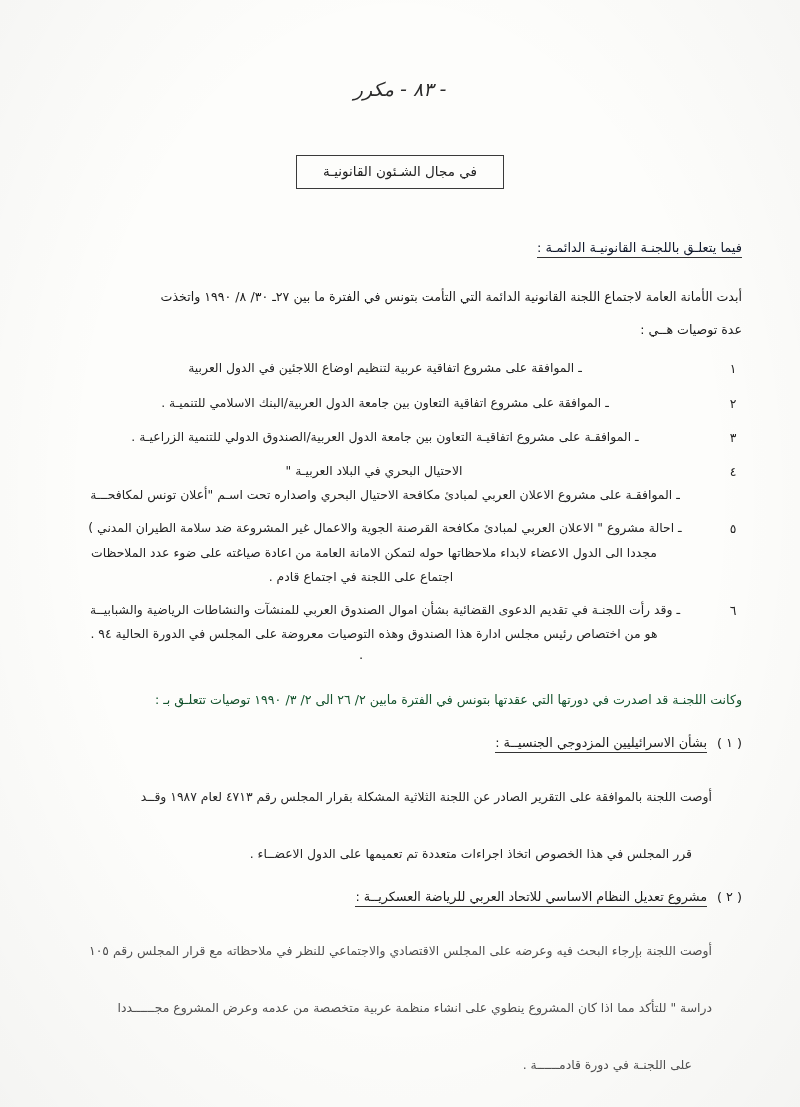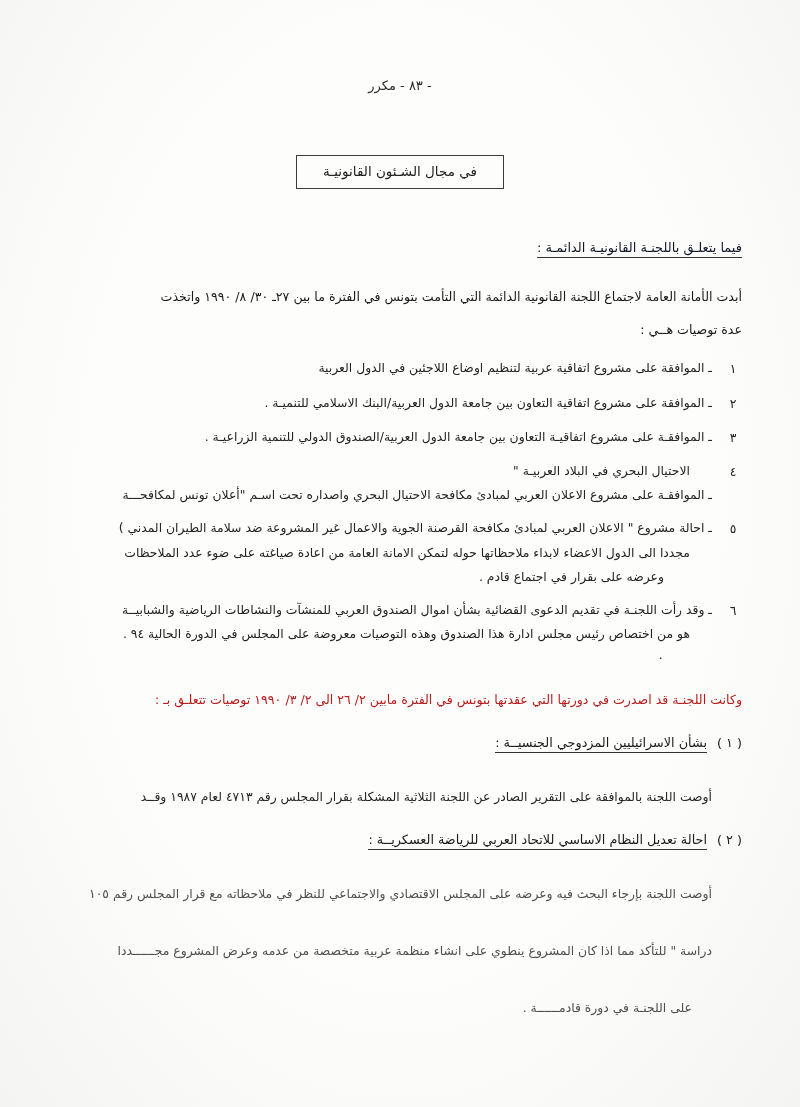--- a/index.html
+++ b/index.html
@@ -29,24 +29,25 @@
     background:
       radial-gradient(ellipse at 50% 45%, rgba(255,255,255,0) 55%, rgba(0,0,0,0.035) 100%);
     pointer-events: none;
   }
   .page-number {
     position: absolute;
     top: 78px;
     left: 0;
     right: 0;
     text-align: center;
-    font-size: 13px;
+    font-size: 19px;
     letter-spacing: 2px;
     color: #2b2b2b;
     font-family: "DejaVu Sans", sans-serif;
+    font-style: italic;
   }
   .section-banner {
     position: absolute;
     top: 155px;
     left: 0;
     right: 0;
     display: flex;
     justify-content: center;
   }
   .section-banner .box {
@@ -73,21 +74,21 @@
   .subhead {
     font-size: 13px;
     letter-spacing: 1.2px;
     margin: 0 0 26px 0;
     color: #0f172a;
   }
   .para {
     font-size: 12.6px;
     line-height: 2.05;
     margin: 0 0 12px 0;
-    color: #b91c1c;
+    color: #14532d;
     letter-spacing: 0.4px;
   }
   .list {
     margin: 0;
     padding: 0;
     list-style: none;
   }
   .list-item {
     display: flex;
     flex-direction: row;
@@ -102,20 +103,21 @@
     flex: 0 0 auto;
     width: 18px;
     text-align: center;
     padding-top: 1px;
   }
   .list-item .body {
     flex: 1 1 auto;
   }
   .list-item .body .ln {
     display: block;
+    text-align: center;
   }
   .list-item .body .ln.indent {
     padding-right: 22px;
   }
   .list-item .body .ln.indent2 {
     padding-right: 48px;
   }
   .numbered-head {
     font-size: 12.8px;
     letter-spacing: 0.8px;
@@ -200,21 +202,21 @@
           <span class="ln indent">الاحتيال البحري في البلاد العربيـة "</span>
           <span class="ln">ـ الموافقـة على مشروع الاعلان العربي لمبادئ مكافحة الاحتيال البحري واصداره تحت اسـم "أعلان تونس لمكافحـــة</span>
         </span>
       </li>
 
       <li class="list-item">
         <span class="marker">٥</span>
         <span class="body">
           <span class="ln">ـ احالة مشروع " الاعلان العربي لمبادئ مكافحة القرصنة الجوية والاعمال غير المشروعة ضد سلامة الطيران المدني  )</span>
           <span class="ln indent">مجددا الى الدول الاعضاء لابداء ملاحظاتها حوله لتمكن الامانة العامة من اعادة صياغته على ضوء عدد الملاحظات</span>
-          <span class="ln indent2">وعرضه على بقرار في اجتماع قادم .</span>
+          <span class="ln indent2">اجتماع على اللجنة في اجتماع قادم .</span>
         </span>
       </li>
 
       <li class="list-item">
         <span class="marker">٦</span>
         <span class="body">
           <span class="ln">ـ وقد رأت اللجنـة في تقديم الدعوى القضائية بشأن اموال الصندوق العربي للمنشآت والنشاطات الرياضية والشبابيــة</span>
           <span class="ln indent">هو من اختصاص رئيس مجلس ادارة هذا الصندوق وهذه التوصيات معروضة على المجلس في الدورة الحالية ٩٤ .</span>
           <span class="ln indent2">٠</span>
         </span>
@@ -226,25 +228,26 @@
 
     <div class="para">وكانت اللجنـة قد اصدرت في دورتها التي عقدتها بتونس في الفترة مابين ٢/ ٢٦   الى   ٢/ ٣/ ١٩٩٠  توصيات تتعلـق بـ :</div>
 
     <div class="numbered-head">
       <span class="idx">( ١ )</span>
       <span class="heading-underline">بشأن الاسرائيليين المزدوجي الجنسيــة :</span>
     </div>
 
     <div class="blockpara">
       <span class="ln">أوصت اللجنة بالموافقة على التقرير الصادر عن اللجنة الثلاثية المشكلة بقرار المجلس رقم ٤٧١٣ لعام ١٩٨٧ وقــد</span>
+      <span class="ln i1">قرر  المجلس في هذا الخصوص اتخاذ اجراءات متعددة تم تعميمها على الدول الاعضــاء .</span>
     </div>
 
     <div class="numbered-head">
       <span class="idx">( ٢ )</span>
-      <span class="heading-underline">احالة تعديل النظام الاساسي للاتحاد العربي للرياضة العسكريــة :</span>
+      <span class="heading-underline">مشروع تعديل النظام الاساسي للاتحاد العربي للرياضة العسكريــة :</span>
     </div>
 
     <div class="blockpara faint">
       <span class="ln">أوصت اللجنة بإرجاء البحث فيه وعرضه على المجلس الاقتصادي والاجتماعي للنظر في ملاحظاته مع قرار المجلس رقم ١٠٥</span>
       <span class="ln">دراسة " للتأكد مما اذا كان المشروع ينطوي على انشاء منظمة عربية متخصصة من عدمه وعرض المشروع مجــــــددا</span>
       <span class="ln i1">على اللجنـة في دورة قادمــــــة .</span>
     </div>
 
   </div>
 </div>

